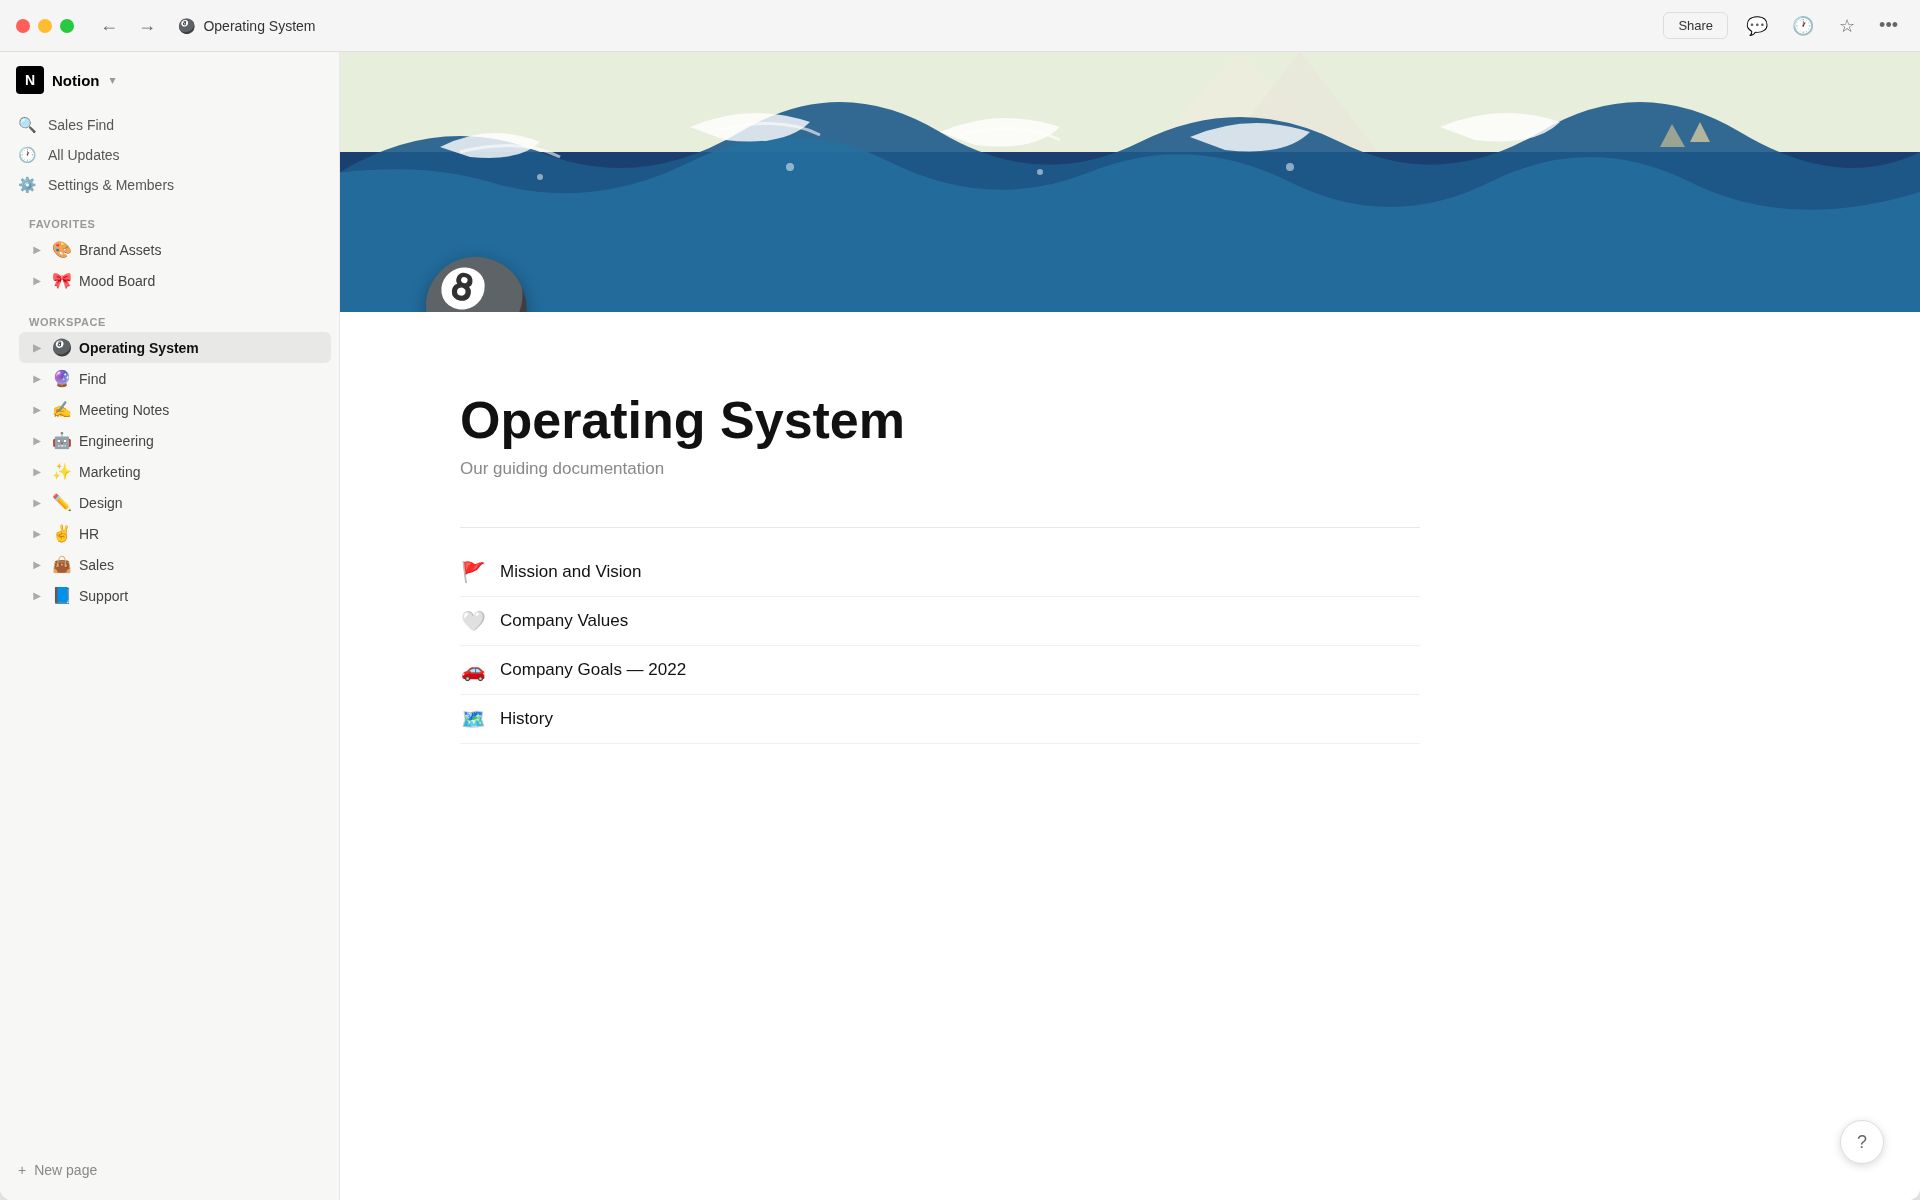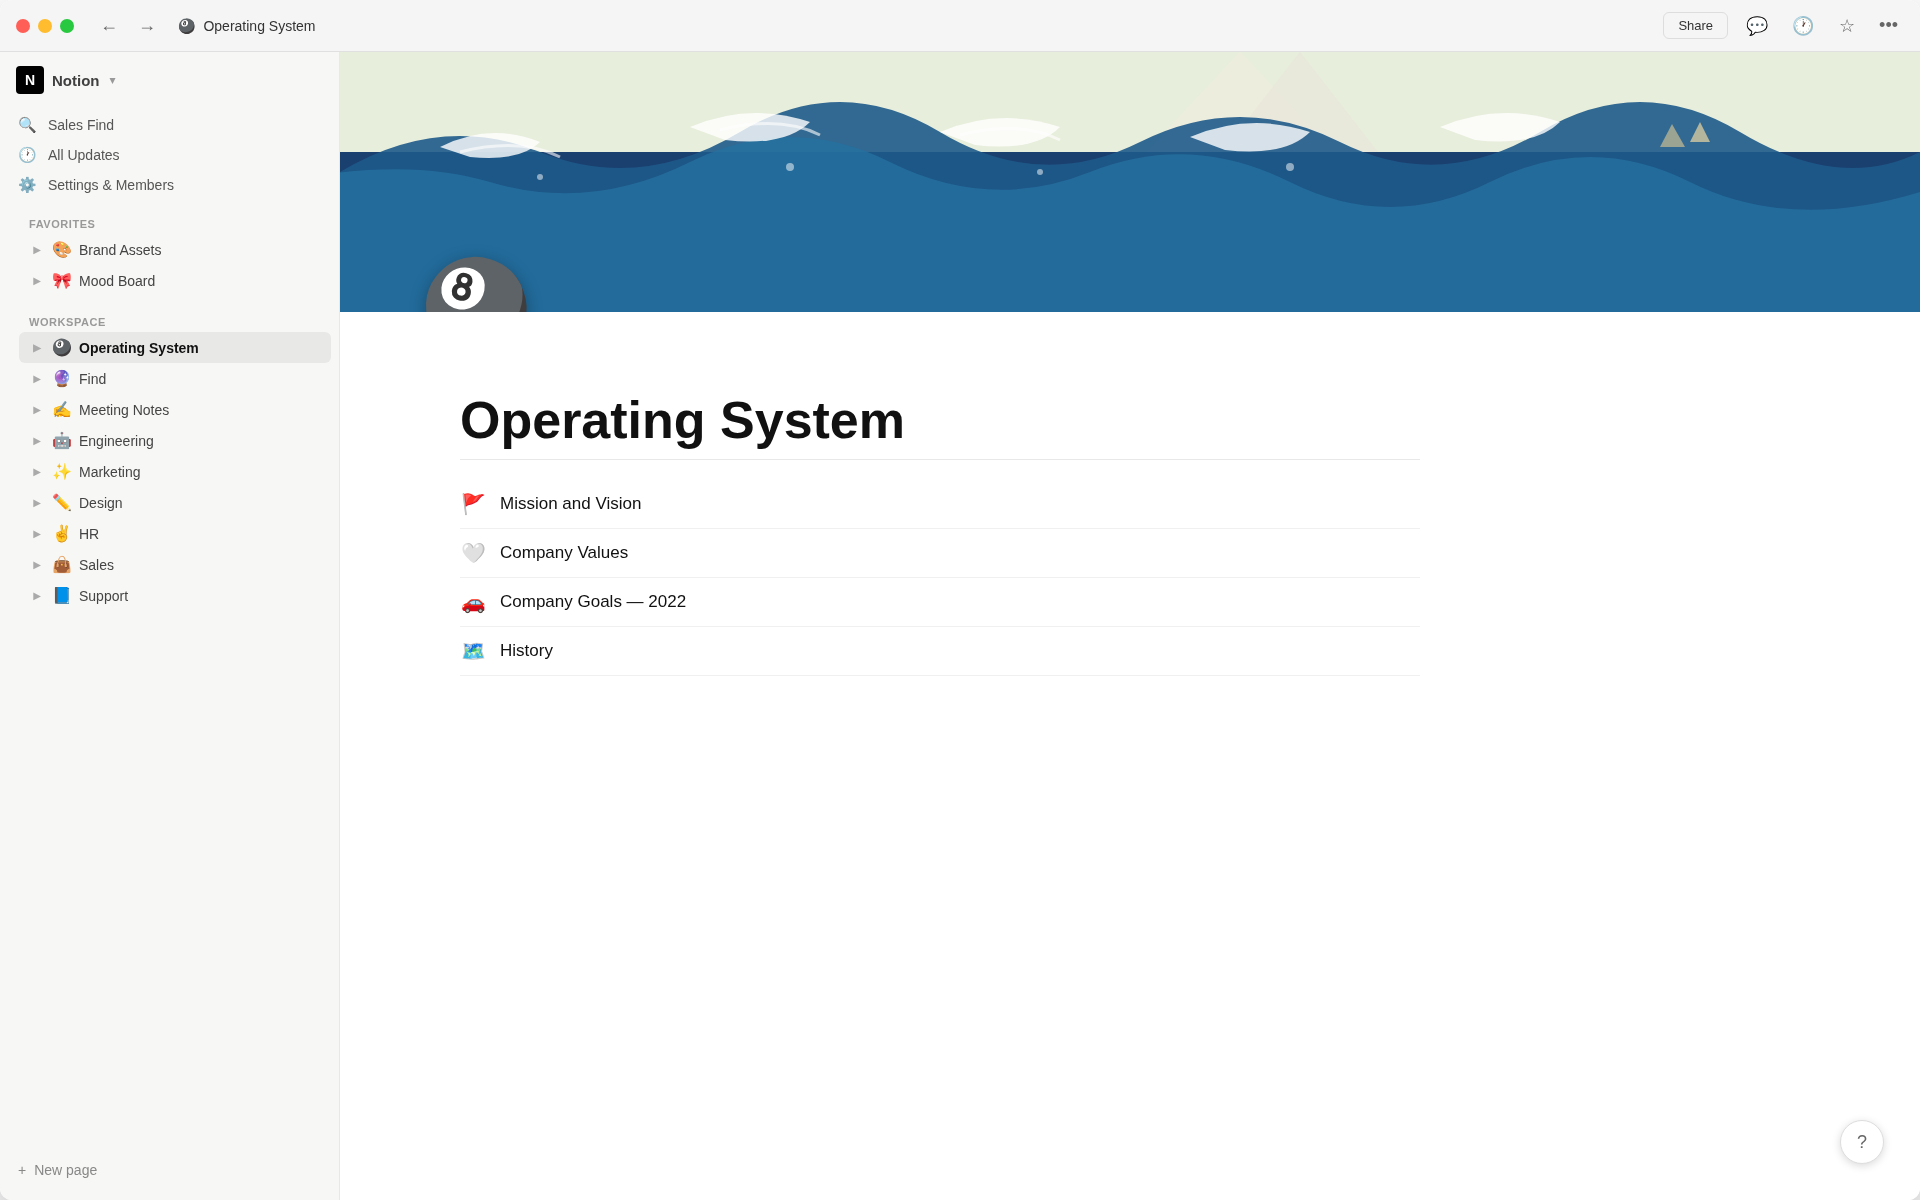--- a/index.html
+++ b/index.html
@@ -139,21 +139,21 @@
       justify-content: center;
       color: white;
       font-size: 14px;
       font-weight: bold;
       flex-shrink: 0;
     }
 
     .workspace-name {
       font-size: 15px;
       font-weight: 600;
-      color: #404040;
+      color: #000000;
     }
 
     .chevron-icon {
       font-size: 12px;
       color: #999;
       margin-left: 2px;
     }
 
     .sidebar-actions {
       padding: 2px 8px;
@@ -534,20 +534,21 @@
             <circle cx="450" cy="115" r="4" fill="white" opacity="0.5"></circle>
             <circle cx="700" cy="120" r="3" fill="white" opacity="0.5"></circle>
             <circle cx="950" cy="115" r="4" fill="white" opacity="0.5"></circle>
           </svg>
         </div>
         <div class="page-icon">🎱</div>
       </div>
 
       <div class="page-content">
         <h1 class="page-title">Operating System</h1>
+        <p class="page-subtitle">Our guiding documentation</p>
 
         <hr class="divider">
 
         <ul class="core-pages-list">
           <li class="core-page-item">
             <span class="core-page-icon">🚩</span>
             <span class="core-page-label">Mission and Vision</span>
           </li>
           <li class="core-page-item">
             <span class="core-page-icon">🤍</span>

